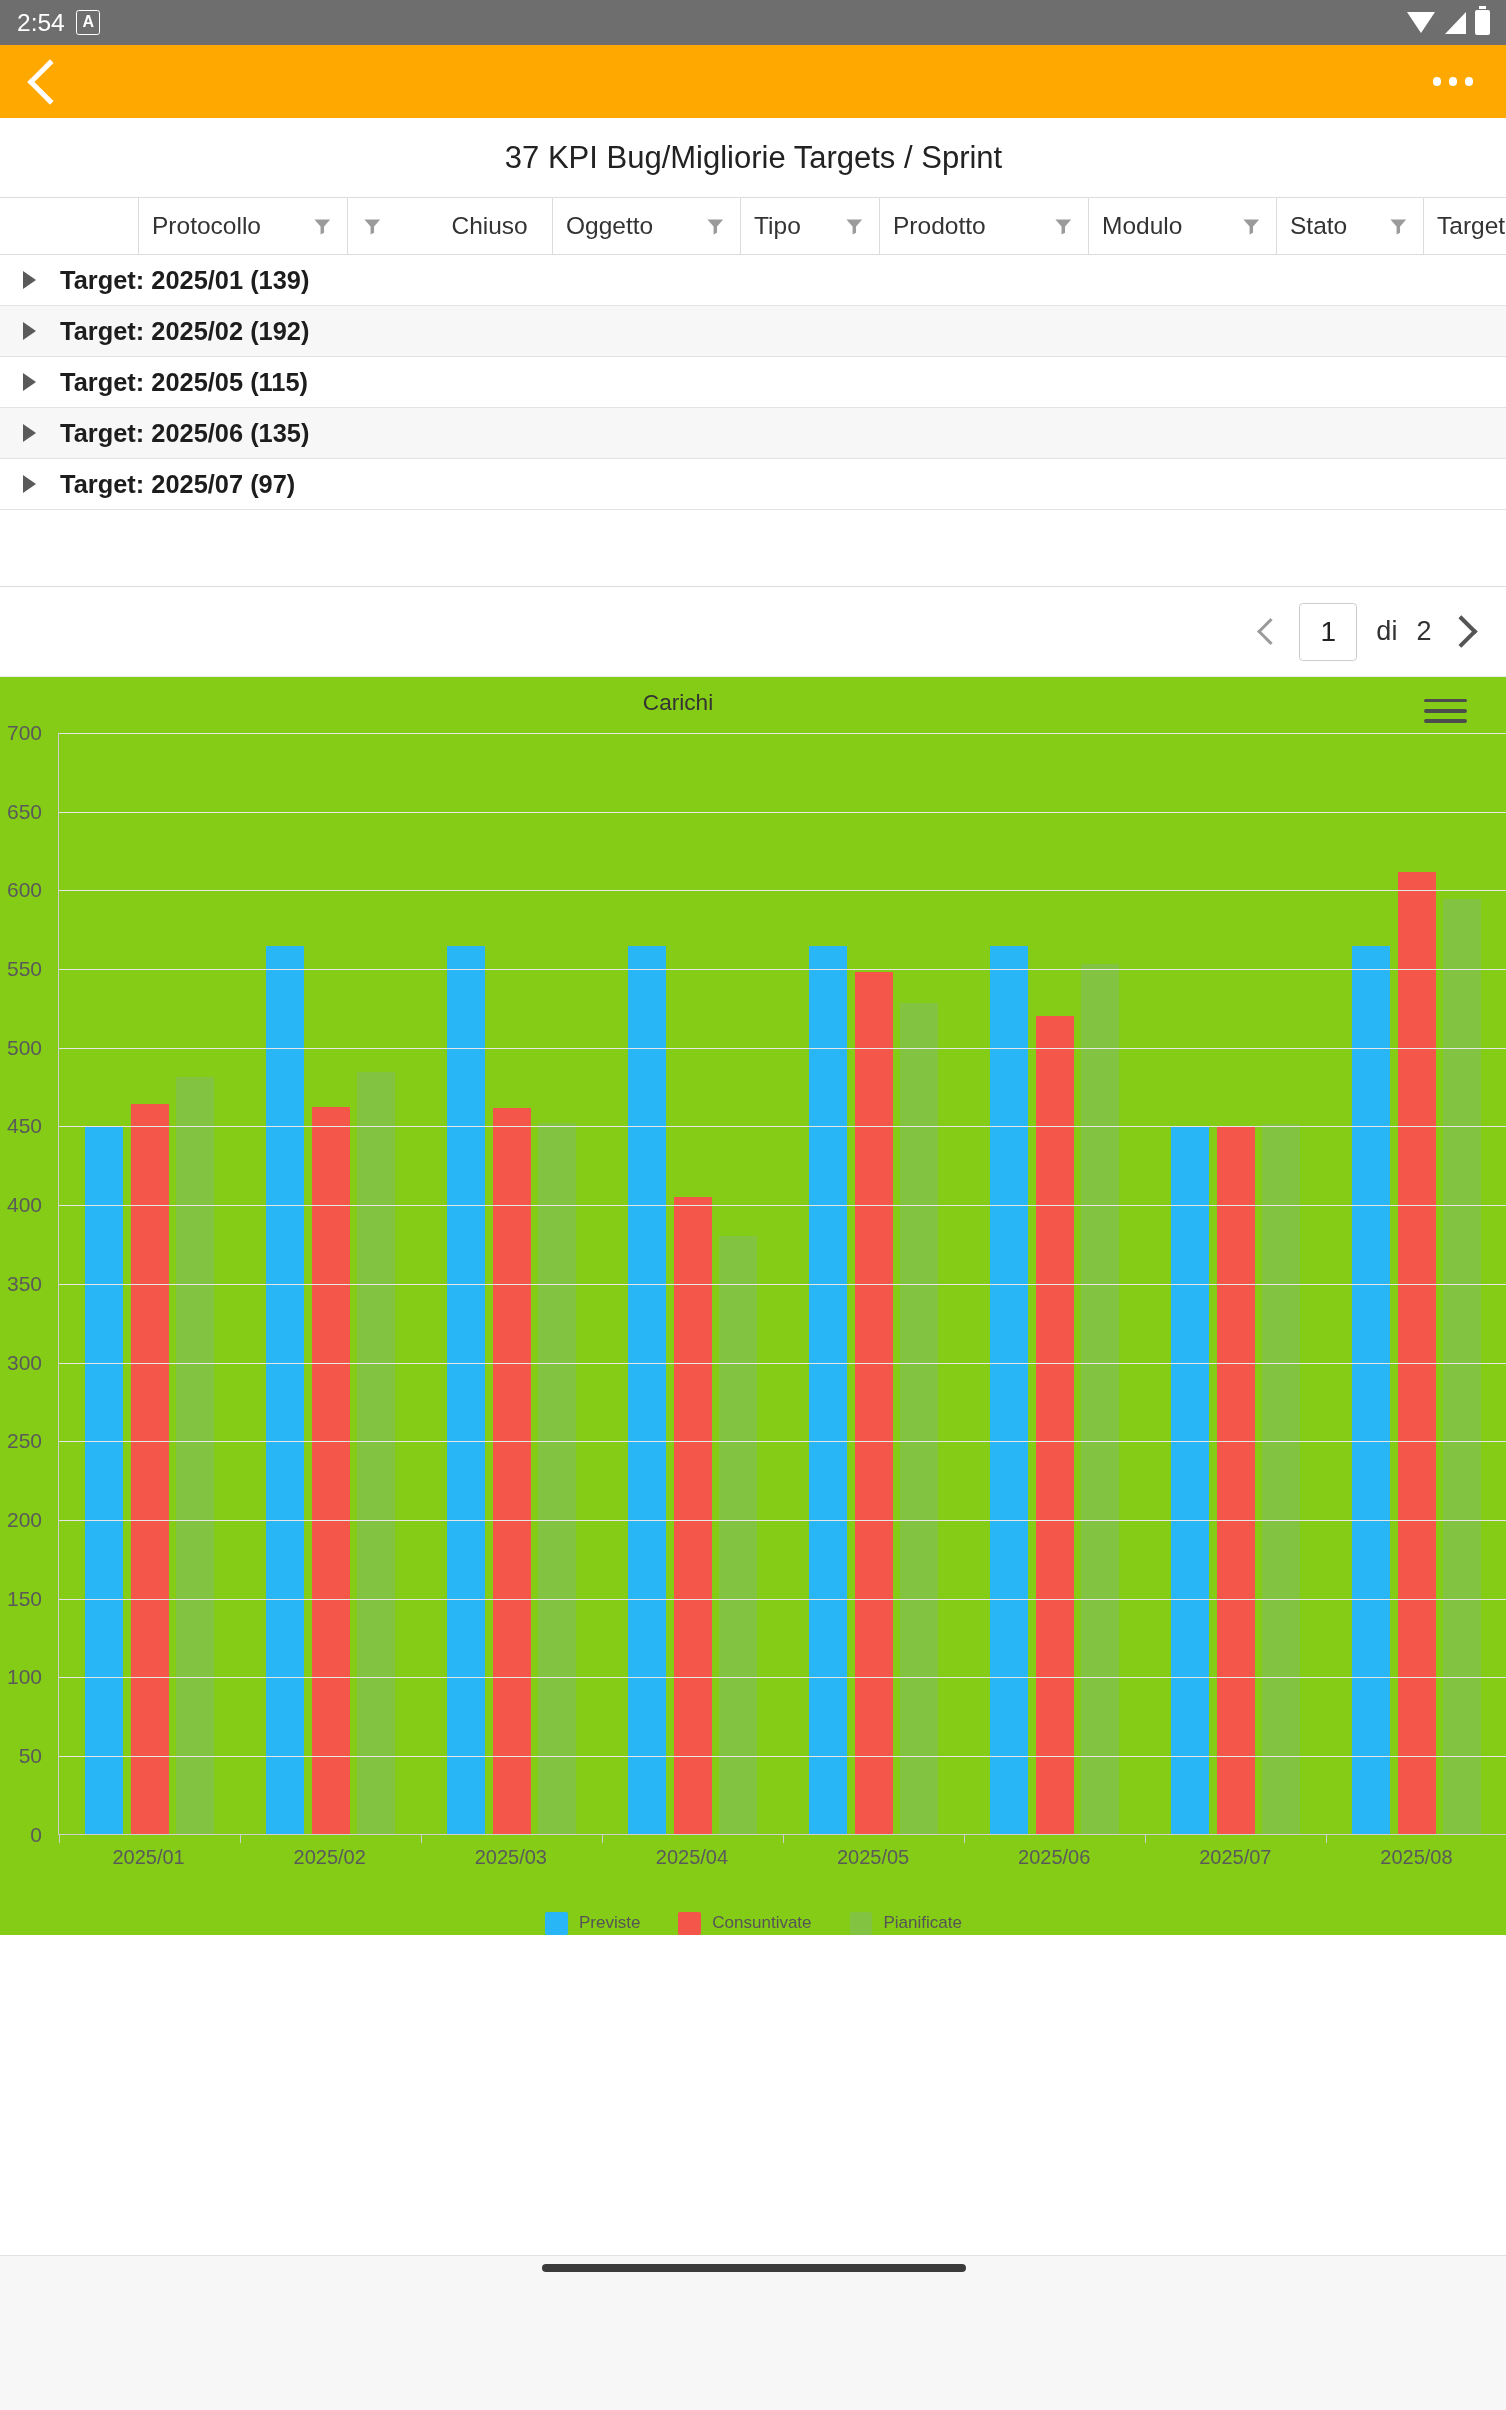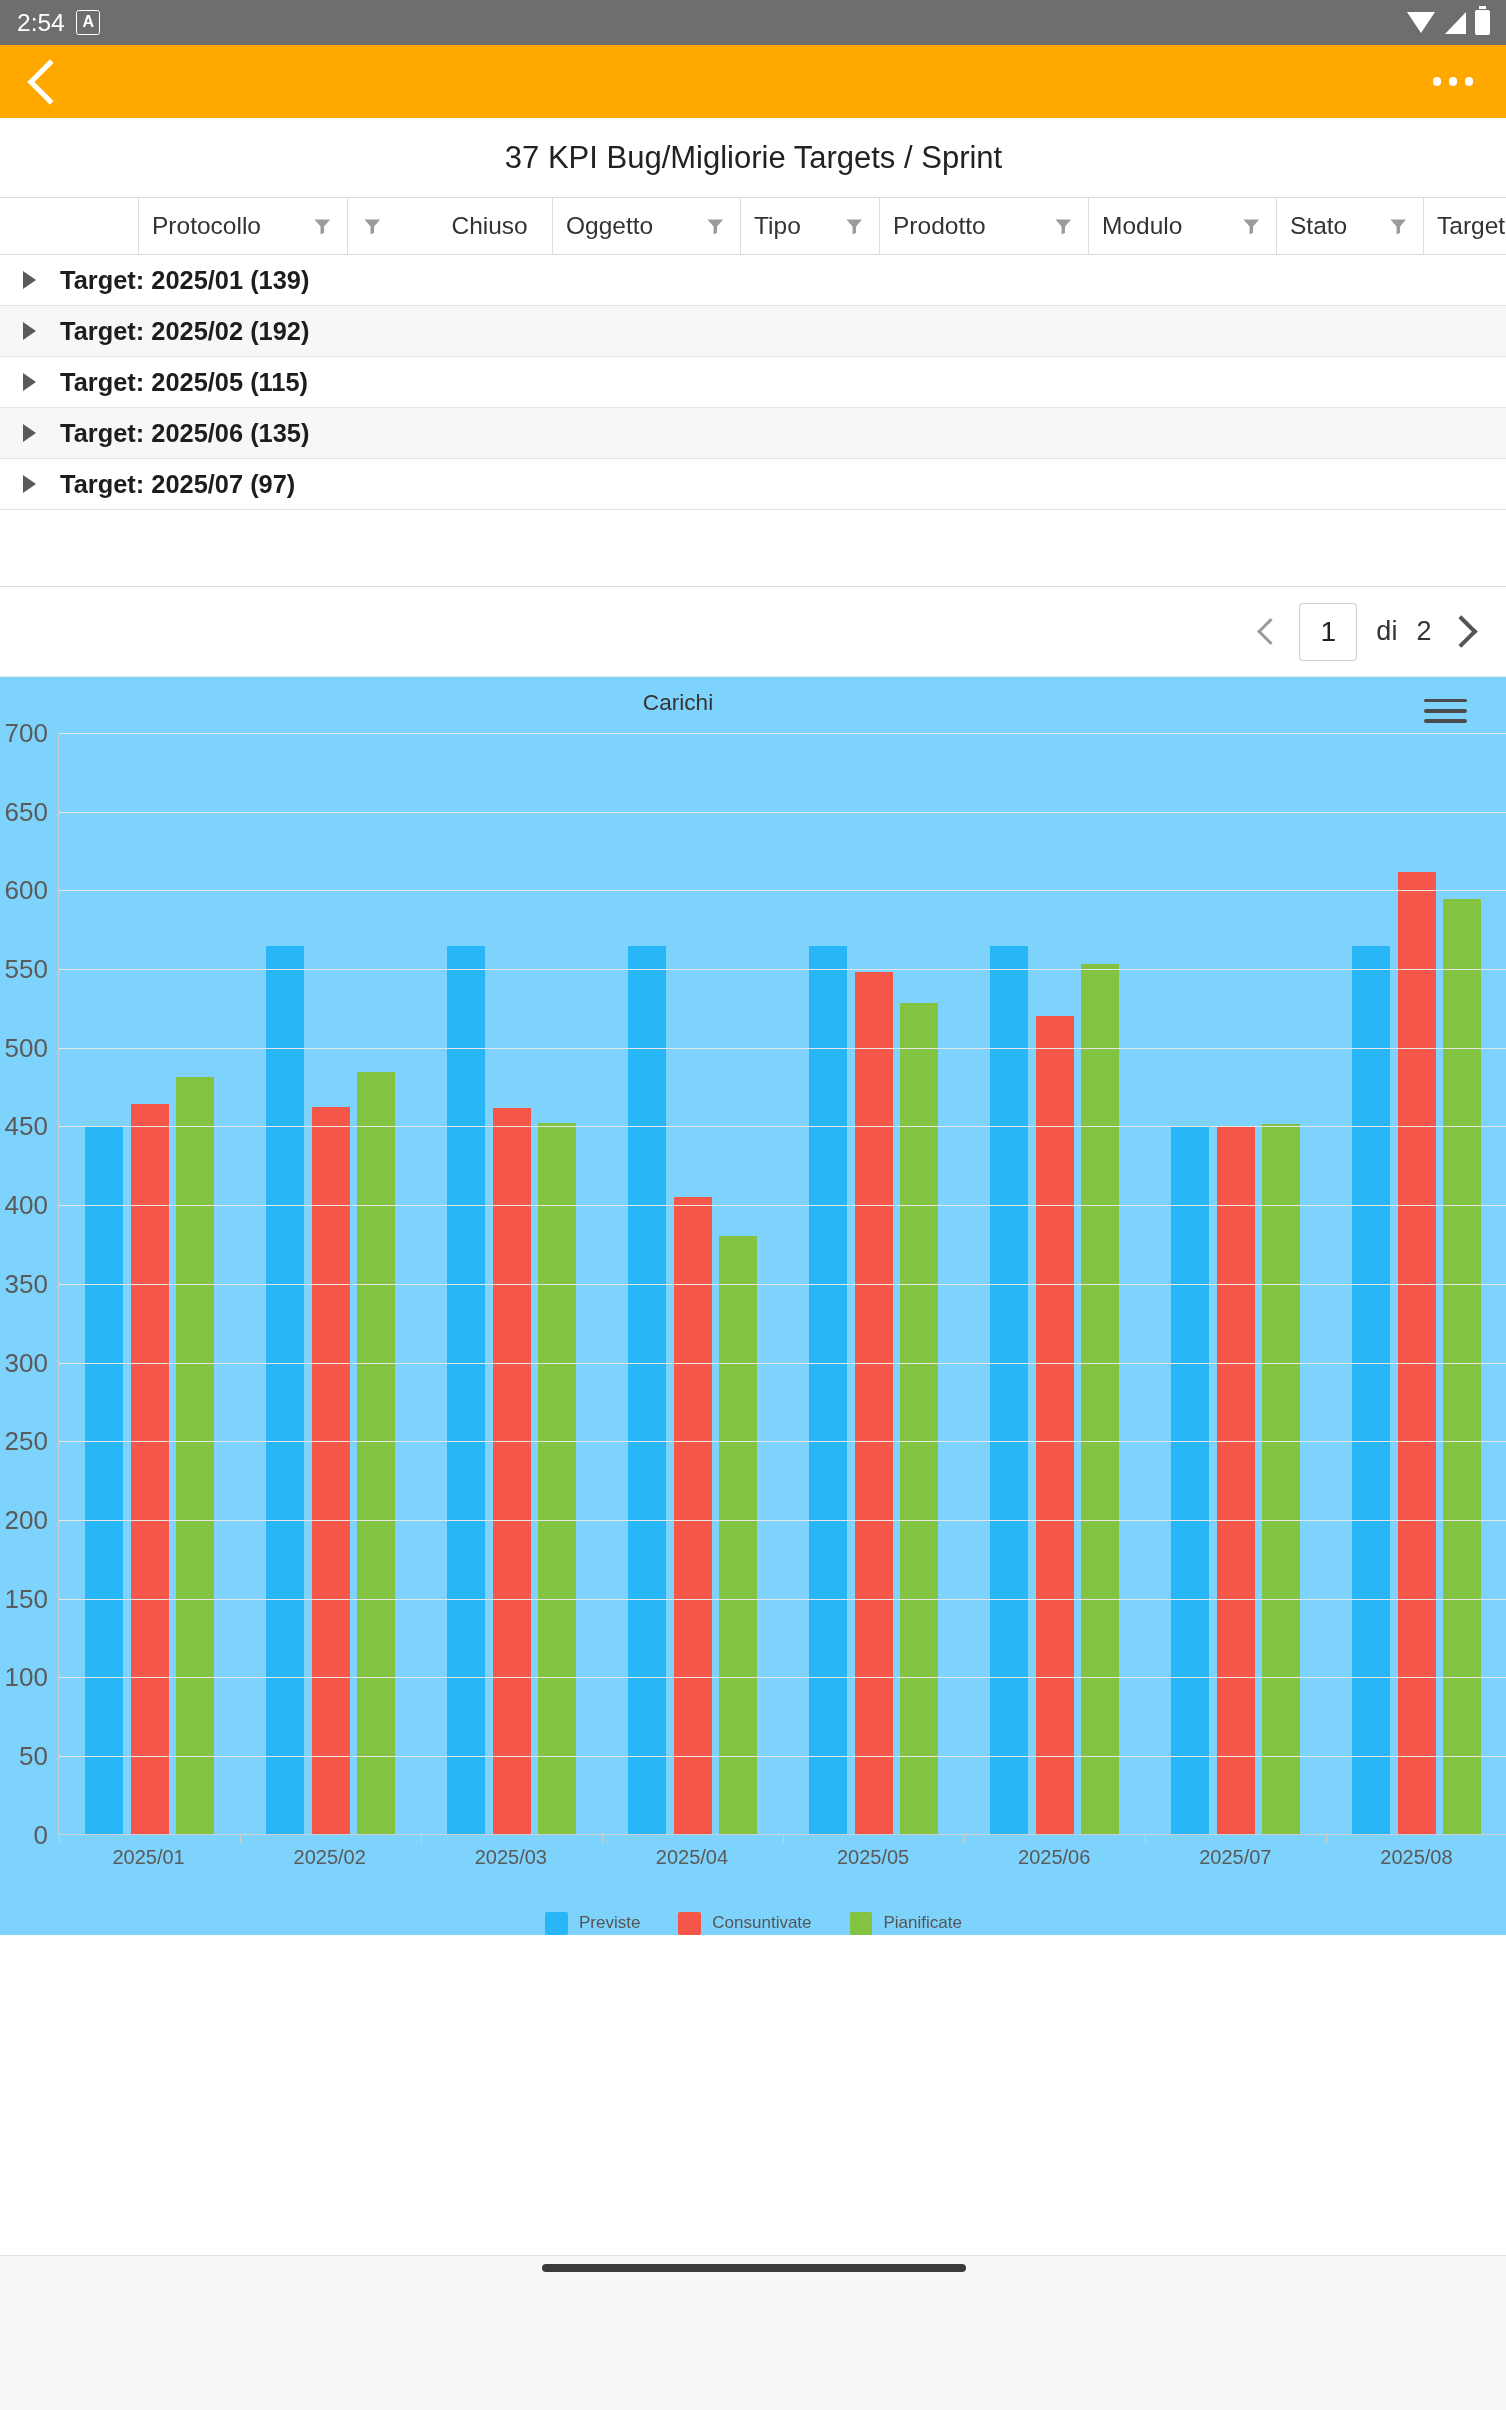--- a/index.html
+++ b/index.html
@@ -83,27 +83,27 @@
   .chev { width: 19px; height: 19px; border-right: 3.8px solid #9a9a9a; border-top: 3.8px solid #9a9a9a; }
   .chev.left { transform: rotate(-135deg); }
   .chev.right { transform: rotate(45deg); border-color: #555555; border-width: 4.7px; width: 22.6px; height: 22.6px; }
   .page-box {
     width: 58px; height: 58px; border: 0.9px solid #cccccc; border-radius: 3.8px;
     display: flex; align-items: center; justify-content: center; font-size: 28px; color: #222222;
   }
   .page-of { font-size: 27px; color: #333333; }
 
   
-  .chart-wrap { position: relative; background: #7dd3fc; padding-top: 13px; }
+  .chart-wrap { position: relative; background: #84cc16; padding-top: 13px; }
   .chart-title { text-align: center; font-size: 22.6px; color: #333333; padding-right: 151px; }
   .hamburger { position: absolute; right: 40px; top: 15px; width: 43px; }
   .hamburger i { display: block; height: 3.8px; background: #4c4c4c; margin: 6.6px 0; border-radius: 1.9px; }
   .plot { position: relative; height: 1139px; margin: 17px 0 0 0; }
   .y-axis-labels { position: absolute; left: 0; top: 0; width: 55px; height: 1102px; }
-  .y-lab { position: absolute; right: 7px; font-size: 26px; color: #5a5a5a; transform: translateY(-50%); }
+  .y-lab { position: absolute; right: 13px; font-size: 21px; color: #5a5a5a; transform: translateY(-50%); }
   .plot-area {
     position: absolute; left: 58px; right: 0; top: 0; height: 1102px;
     border-left: 1.9px solid #cfcfcf; border-bottom: 1.9px solid #cfcfcf;
   }
   .gridline { position: absolute; left: 0; right: 0; height: 0.9px; background: #e6e6e6; }
   .bars { position: absolute; left: 0; right: 0; bottom: 0; top: 0; display: flex; }
   .cat-group { flex: 1 1 0; position: relative; height: 100%; display: flex;
                align-items: flex-end; justify-content: center; gap: 7.5px; }
   .cat-group::after {
     content: ""; position: absolute; bottom: -8.5px; left: 0; width: 0.9px; height: 8.5px; background: #cfcfcf;

